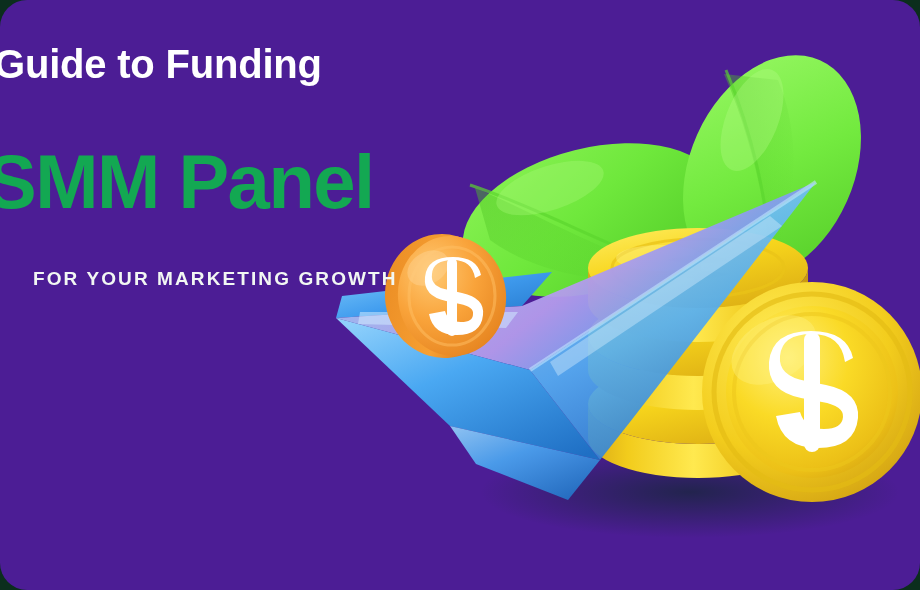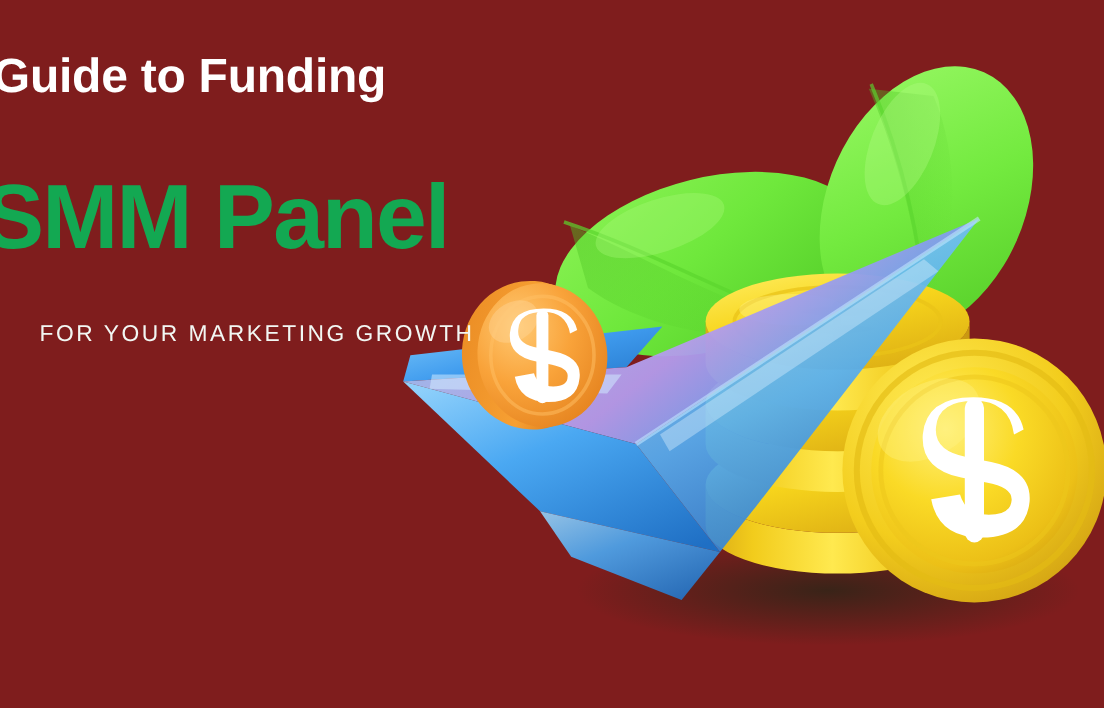--- a/index.html
+++ b/index.html
@@ -5,22 +5,23 @@
   html, body {
     margin: 0;
     padding: 0;
     background: #0b2e1d;
   }
   #banner {
     position: relative;
     width: 920px;
     height: 590px;
     overflow: hidden;
-    background: #7f1d1d;
+    background: #4c1d95;
     font-family: "Liberation Sans", sans-serif;
+    border-radius: 27px;
     -webkit-font-smoothing: antialiased;
   }
 
   
   .text-layer {
     position: absolute;
     left: 0; top: 0;
     width: 560px; height: 590px;
     z-index: 40;
   }
@@ -44,21 +45,21 @@
     color: #13a852;
     letter-spacing: -1.5px;
     white-space: nowrap;
     line-height: 1.1;
   }
   .subline {
     position: absolute;
     left: 33px;
     top: 268px;
     font-size: 19px;
-    font-weight: 400;
+    font-weight: 700;
     color: #f2f7f3;
     letter-spacing: 2.1px;
     white-space: nowrap;
   }
 
   
   .illustration {
     position: absolute;
     left: 300px;
     top: 40px;

